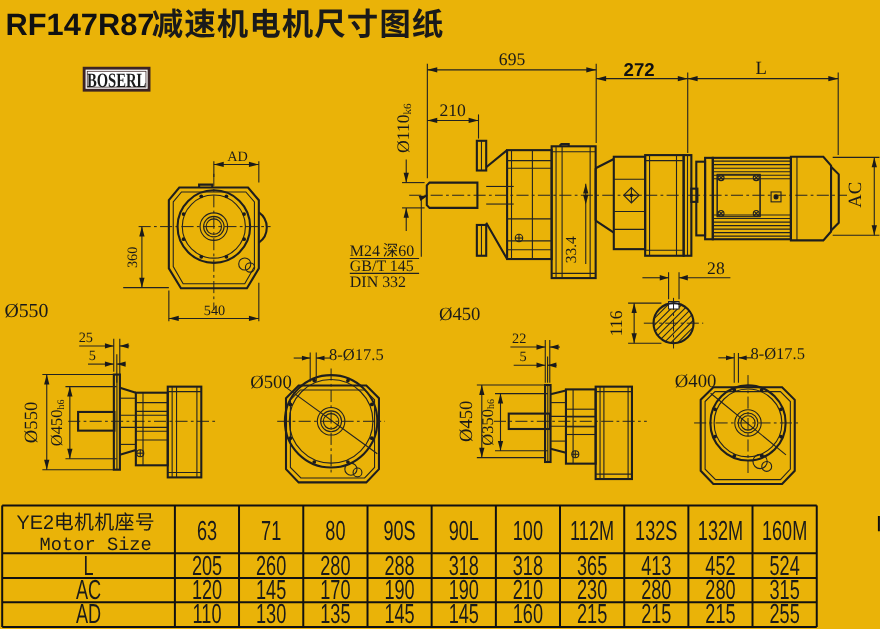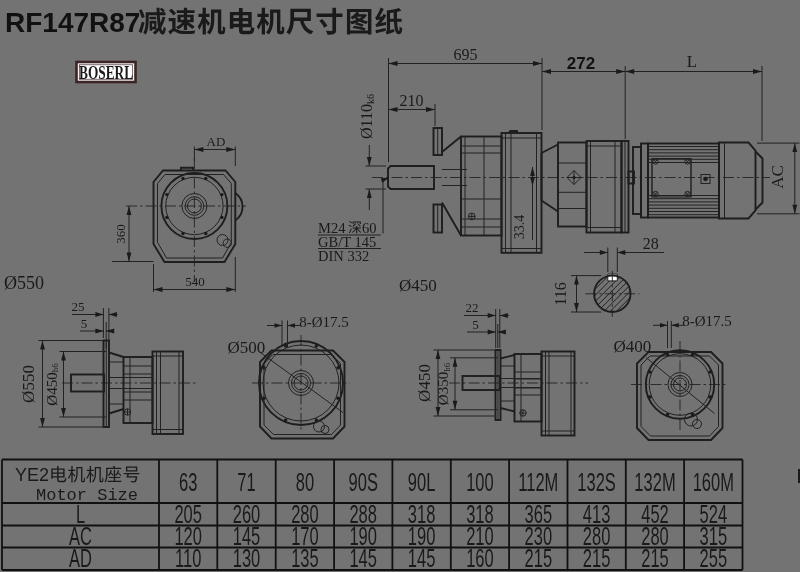--- a/index.html
+++ b/index.html
@@ -1,16 +1,16 @@
 <!DOCTYPE html>
 <html><head>
 <meta charset="utf-8">
 <style>
 html,body{margin:0;padding:0;background:#fff;}
-#page{width:800px;height:572px;position:relative;background:#737373;overflow:hidden;}
+#page{width:800px;height:572px;position:relative;background:#eab308;overflow:hidden;}
 svg{display:block;}
 text{font-family:"Liberation Serif",serif;fill:#1a1a1a;}
 .title{font-family:"Liberation Sans",sans-serif;font-weight:bold;fill:#111;}
 .bold2{font-family:"Liberation Sans",sans-serif;font-weight:bold;fill:#111;}
 .dim{font-family:"Liberation Serif",serif;}
 .tbl{font-family:"Liberation Sans",sans-serif;}
 .tblnum{font-family:"Liberation Sans",sans-serif;}
 .mono{font-family:"Liberation Mono",monospace;}
 .thick{stroke:#1e1e1e;stroke-width:1.9;}
 .thin{stroke:#222;stroke-width:1;}

